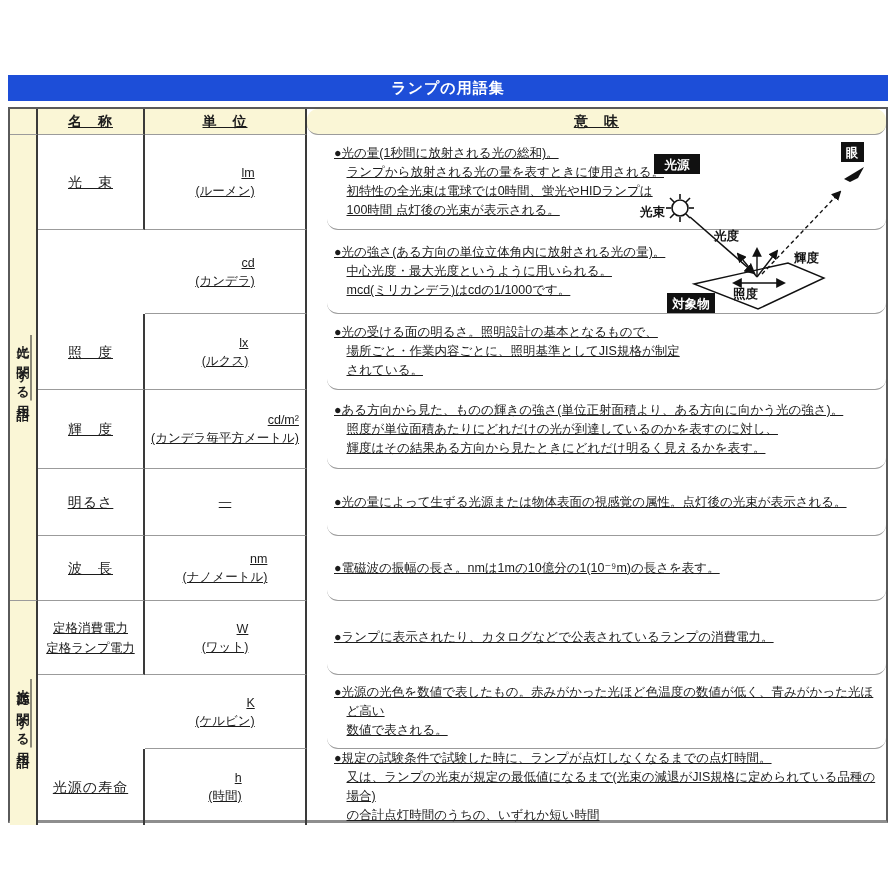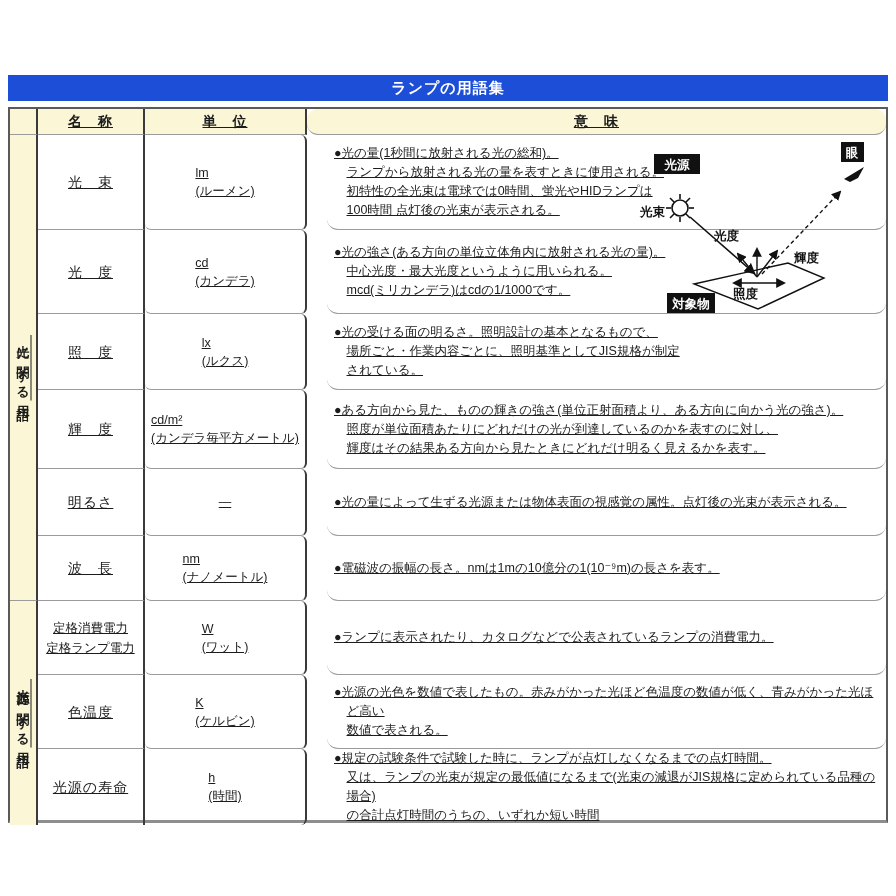--- a/index.html
+++ b/index.html
@@ -24,21 +24,21 @@
   .vline{border-right:2px solid #3a3a3a;}
   .hline{border-bottom:1px solid #9b9b9b;}
   .band{background:#faf6d6;}
   .hdr{font-weight:bold;font-size:14px;letter-spacing:1px;}
   .c1{grid-column:1;} .c2{grid-column:2;} .c3{grid-column:3;} .c4{grid-column:4;border-radius:11px;}
   .section-label{
     writing-mode:vertical-rl;text-orientation:upright;
     font-size:13px;font-weight:bold;letter-spacing:3px;line-height:1;
   }
   .name{font-size:14px;letter-spacing:1px;white-space:pre-line;text-align:center;line-height:20px;}
-  .unit{font-size:12.5px;white-space:pre-line;text-align:left;line-height:18px;border-radius:6px;}
+  .unit{font-size:12.5px;white-space:pre-line;text-align:right;line-height:18px;}
   .meaning{justify-content:flex-start;padding-left:7px;padding-right:4px;margin-left:20px;}
   .meaning-text{
     white-space:pre-line;font-size:12.5px;line-height:19px;
     padding-left:12.5px;text-indent:-12.5px;
   }
   .diagram{position:absolute;left:638px;top:136px;width:252px;height:192px;}
   .diagram svg{display:block;}
   .dg-label{font-size:12.5px;font-weight:bold;fill:#111;}
   .dg-boxtext{font-size:12.5px;font-weight:bold;fill:#ffffff;text-anchor:middle;}
 </style>
@@ -68,21 +68,20 @@
     <div class="cell vline hline name c2" style="grid-row:2">光　束</div>
     <div class="cell vline hline unit c3" style="grid-row:2">lm
 (ルーメン)</div>
     <div class="cell hline meaning c4" style="grid-row:2">
         <div class="meaning-text">●光の量(1秒間に放射される光の総和)。
 ランプから放射される光の量を表すときに使用される。
 初特性の全光束は電球では0時間、蛍光やHIDランプは
 100時間 点灯後の光束が表示される。</div>
       </div>
 
-    <div class="cell vline hline name c2" style="grid-row:3">光　度</div>
     <div class="cell vline hline unit c3" style="grid-row:3">cd
 (カンデラ)</div>
     <div class="cell hline meaning c4" style="grid-row:3">
         <div class="meaning-text">●光の強さ(ある方向の単位立体角内に放射される光の量)。
 中心光度・最大光度というように用いられる。
 mcd(ミリカンデラ)はcdの1/1000です。</div>
       </div>
 
     <div class="cell vline hline name c2" style="grid-row:4">照　度</div>
     <div class="cell vline hline unit c3" style="grid-row:4">lx
@@ -116,21 +115,20 @@
       </div>
 
     <div class="cell vline hline name c2" style="grid-row:8;font-size:12.5px;letter-spacing:0;">定格消費電力
 定格ランプ電力</div>
     <div class="cell vline hline unit c3" style="grid-row:8">W
 (ワット)</div>
     <div class="cell hline meaning c4" style="grid-row:8">
         <div class="meaning-text">●ランプに表示されたり、カタログなどで公表されているランプの消費電力。</div>
       </div>
 
-    <div class="cell vline hline name c2" style="grid-row:9">色温度</div>
     <div class="cell vline hline unit c3" style="grid-row:9">K
 (ケルビン)</div>
     <div class="cell hline meaning c4" style="grid-row:9">
         <div class="meaning-text">●光源の光色を数値で表したもの。赤みがかった光ほど色温度の数値が低く、青みがかった光ほど高い
 数値で表される。</div>
       </div>
 
     <div class="cell vline name c2" style="grid-row:10">光源の寿命</div>
     <div class="cell vline unit c3" style="grid-row:10">h
 (時間)</div>

